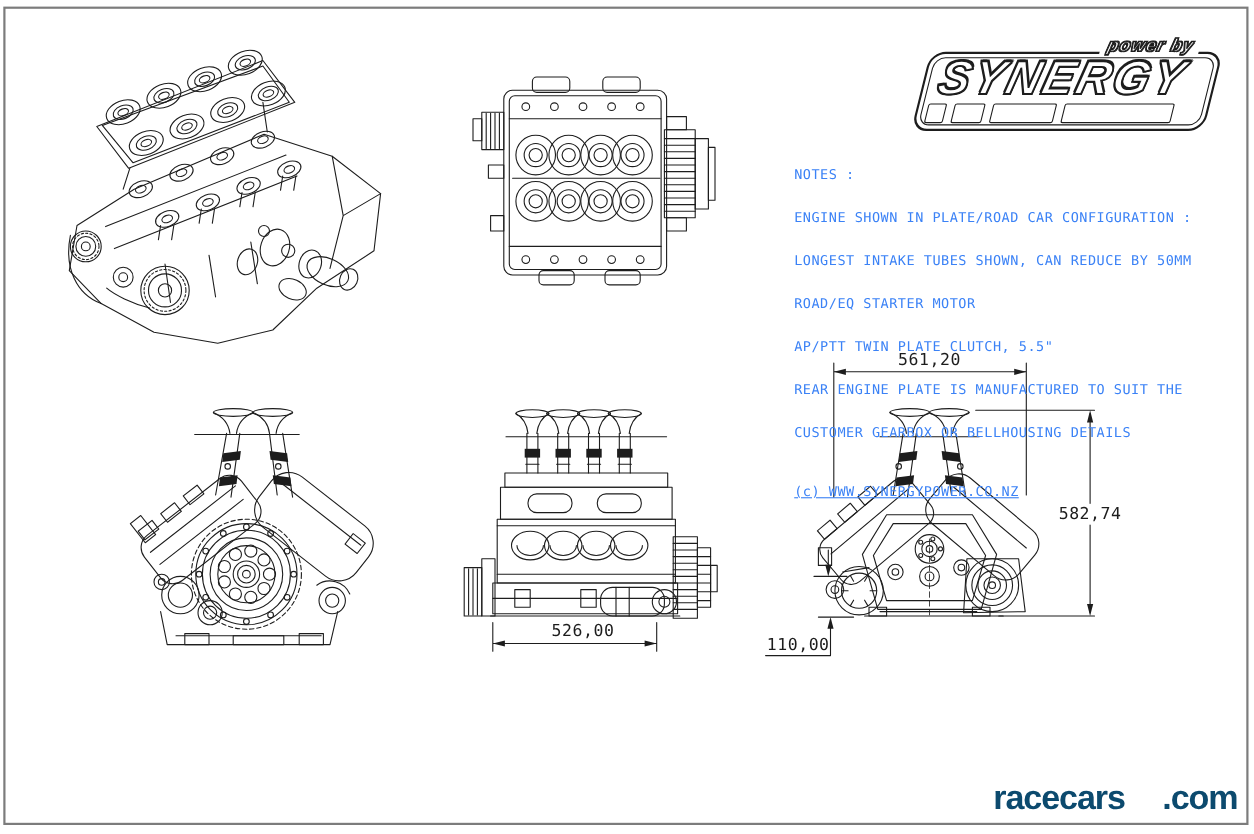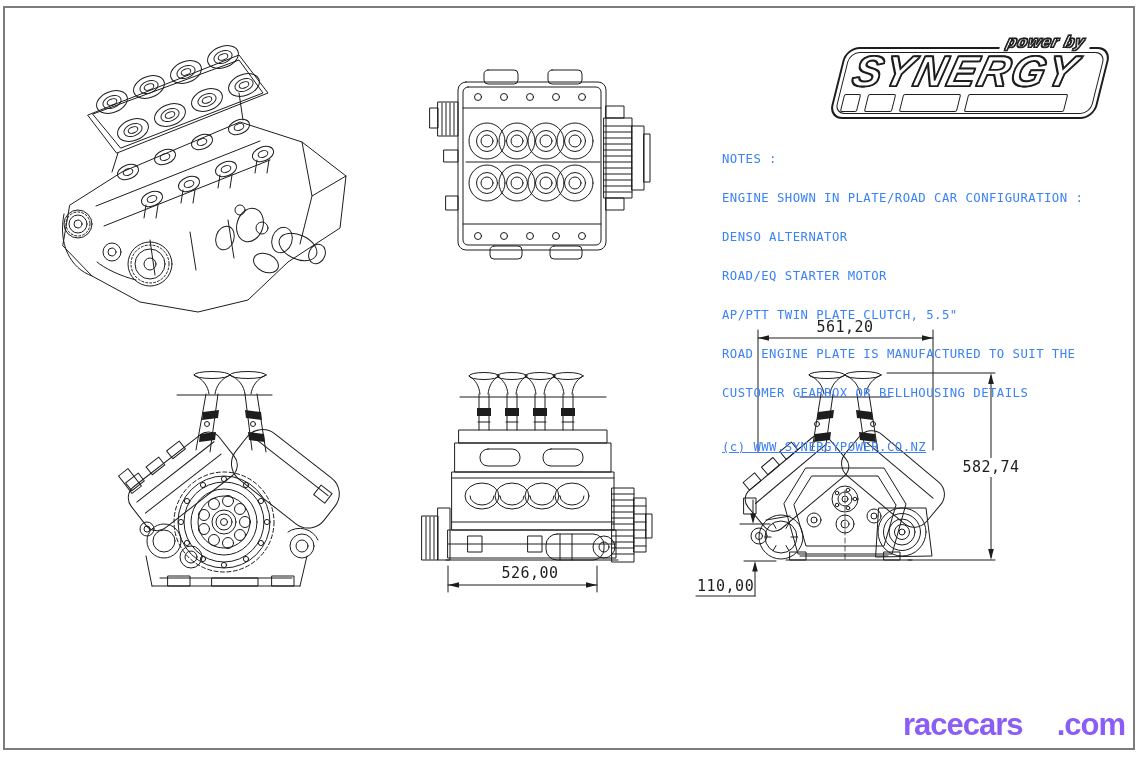--- a/index.html
+++ b/index.html
@@ -49,21 +49,21 @@
     position:absolute;right:22px;top:8px;padding:0 6px;background:#fff;
     font-family:"Liberation Sans",sans-serif;font-weight:bold;font-style:italic;
     font-size:16px;letter-spacing:1px;color:#fff;transform:skewX(-14deg);
     -webkit-text-stroke:1.1px #1d1d1d;
     text-shadow:-1px -1px 0 #1d1d1d,1px -1px 0 #1d1d1d,-1px 1px 0 #1d1d1d,1px 1px 0 #1d1d1d;
   }
   
   .watermark{
     position:absolute;left:903px;top:709px;width:222px;display:flex;justify-content:space-between;
     font-family:"Liberation Sans",sans-serif;font-weight:bold;font-size:31px;
-    letter-spacing:-1px;color:#8b5cf6;line-height:1;gap:20px;
+    letter-spacing:-1px;color:#0c4a6e;line-height:1;gap:20px;
   }
 </style>
 </head>
 <body>
 
 <div class="frame"></div>
 
 <svg style="left:40px;top:40px" width="360" height="310" viewBox="40 40 360 310">
   <g class="ln">
 
@@ -480,24 +480,24 @@
       <span class="bar3"></span>
       <span class="bar4"></span>
     </div>
   </div>
   <div class="logo-tagline">power by</div>
 </div>
 
 <div class="notes">
   <div>NOTES :</div>
   <div>ENGINE SHOWN IN PLATE/ROAD CAR CONFIGURATION :</div>
-  <div>DENSO ALTERNATOR</div>
+  <div>LONGEST INTAKE TUBES SHOWN, CAN REDUCE BY 50MM</div>
   <div>ROAD/EQ STARTER MOTOR</div>
   <div>AP/PTT TWIN PLATE CLUTCH, 5.5"</div>
-  <div>ROAD ENGINE PLATE IS MANUFACTURED TO SUIT THE</div>
+  <div>REAR ENGINE PLATE IS MANUFACTURED TO SUIT THE</div>
   <div>CUSTOMER GEARBOX OR BELLHOUSING DETAILS</div>
   <div class="copyright">(c) WWW.SYNERGYPOWER.CO.NZ</div>
 </div>
 
 <div class="watermark">
   <span>racecars</span>
   <span>.com</span>
 </div>
 
 </body></html>

